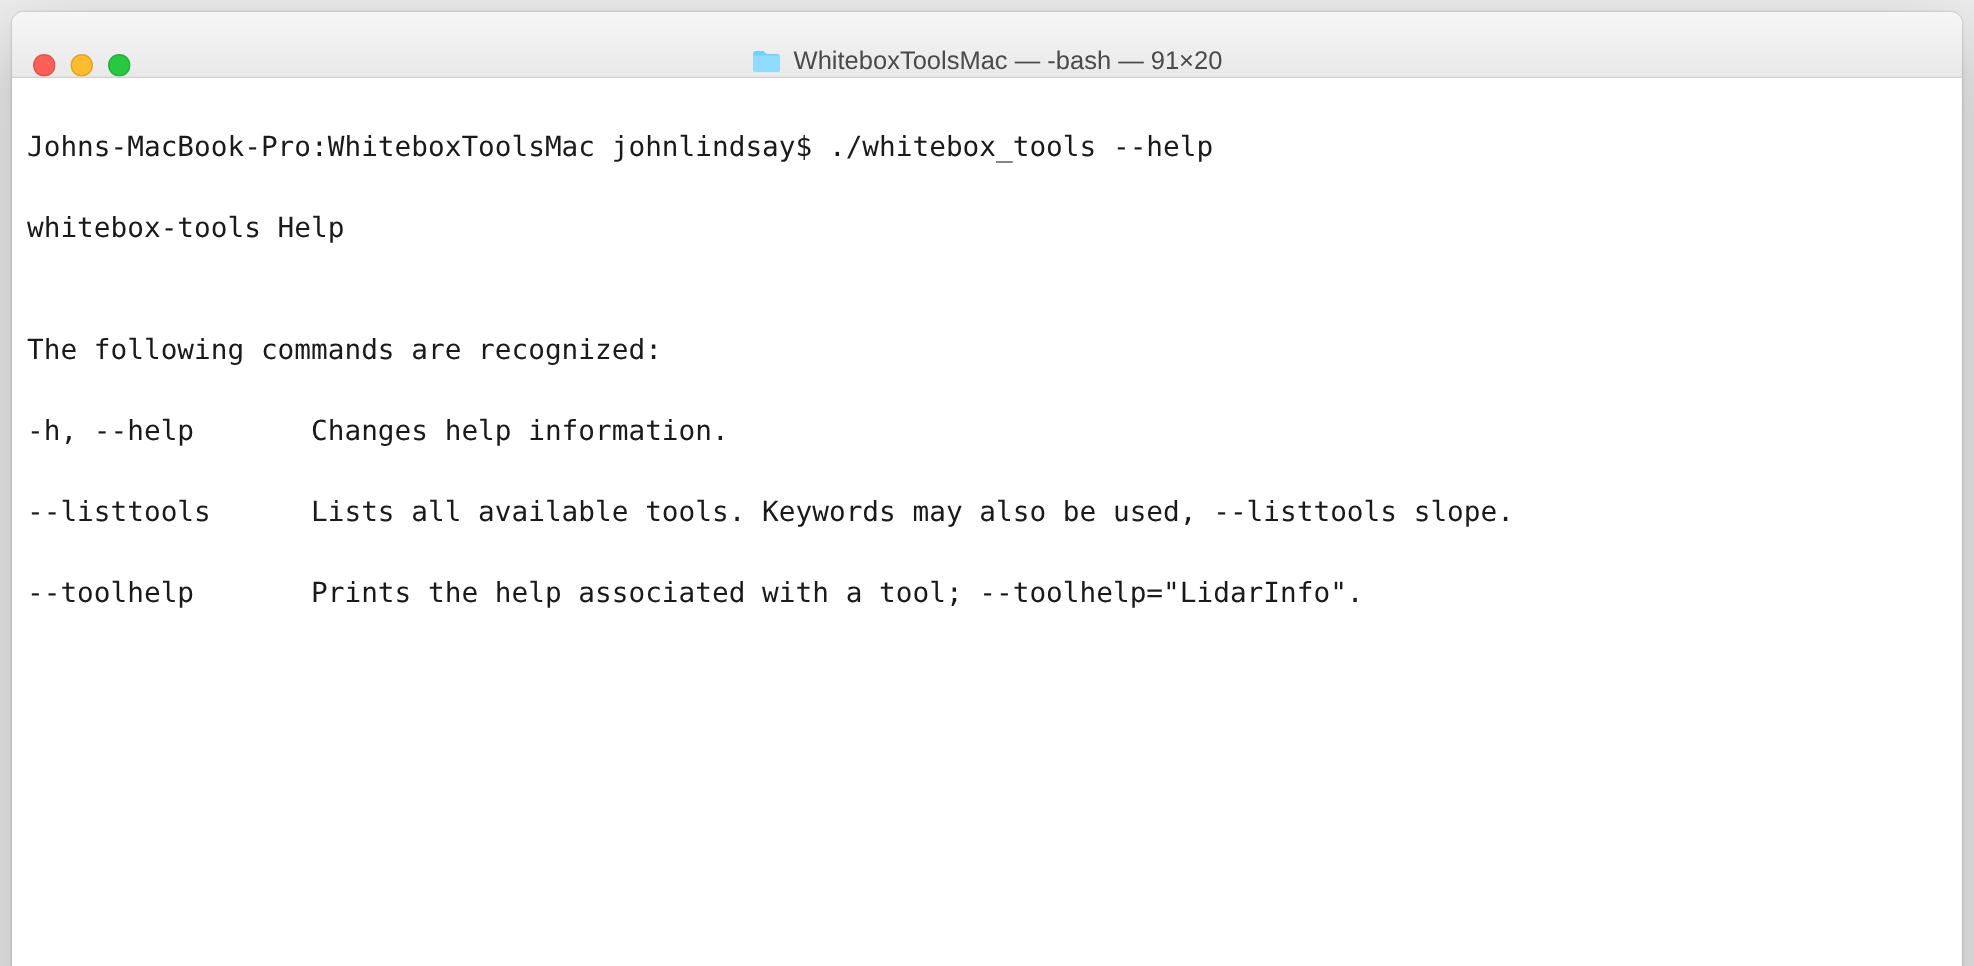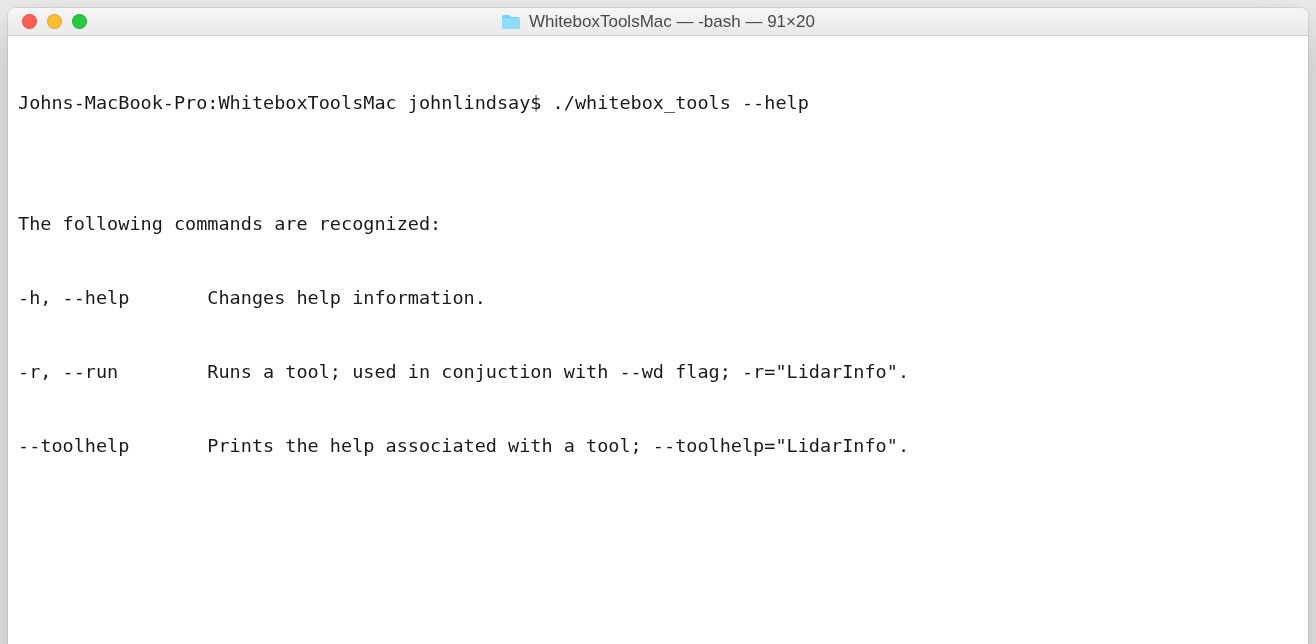--- a/index.html
+++ b/index.html
@@ -12,25 +12,25 @@
       padding: 8px;
     }
     .window {
       width: 1300px;
       background: #fff;
       border-radius: 8px;
       box-shadow: 0 20px 50px rgba(0,0,0,0.25), 0 0 0 1px rgba(0,0,0,0.08);
       overflow: hidden;
     }
     .titlebar {
-      height: 28px;
+      height: 44px;
       background: linear-gradient(to bottom, #f6f6f6, #e9e9e9);
       border-bottom: 1px solid #d0d0d0;
       display: flex;
-      align-items: center;
+      align-items: flex-end;
       padding: 0 14px;
       position: relative;
     }
     .traffic-lights {
       display: flex;
       gap: 10px;
       position: absolute;
       left: 14px;
     }
     .tl {
@@ -58,21 +58,21 @@
     }
     .terminal {
       padding: 6px 10px 20px 10px;
       font-family: "Menlo", "Monaco", "Consolas", monospace;
       font-size: 18.5px;
       line-height: 1.46;
       color: #1a1a1a;
       white-space: pre;
       background: #ffffff;
     }
-    .line { display: block; margin-top: 20px; }
+    .line { display: block; }
   </style>
 </head>
 <body>
 
 <div class="window">
   <div class="titlebar">
     <div class="traffic-lights">
       <div class="tl red"></div>
       <div class="tl yellow"></div>
       <div class="tl green"></div>
@@ -82,24 +82,25 @@
         <svg viewBox="0 0 20 16" width="20" height="16">
           <path d="M1 3 a2 2 0 0 1 2-2 h5 l2 2 h7 a2 2 0 0 1 2 2 v8 a2 2 0 0 1 -2 2 h-14 a2 2 0 0 1 -2-2 z" fill="#6fd3ff"></path>
           <path d="M1 4 h18 v9 a2 2 0 0 1 -2 2 h-14 a2 2 0 0 1 -2-2 z" fill="#8fdcff"></path>
         </svg>
       </span>
       <span>WhiteboxToolsMac — -bash — 91×20</span>
     </div>
   </div>
   <div class="terminal">
 <span class="line">Johns-MacBook-Pro:WhiteboxToolsMac johnlindsay$ ./whitebox_tools --help</span>
+<span class="line">whitebox-tools Help</span>
 <span class="line"></span>
 <span class="line">The following commands are recognized:</span>
 <span class="line">-h, --help       Changes help information.</span>
-<span class="line">-r, --run        Runs a tool; used in conjuction with --wd flag; -r="LidarInfo".</span>
+<span class="line">--listtools      Lists all available tools. Keywords may also be used, --listtools slope.</span>
 <span class="line">--toolhelp       Prints the help associated with a tool; --toolhelp="LidarInfo".</span>
 
 
 
 
 <span class="line"></span>
 
 
 <span class="line"></span>
 

